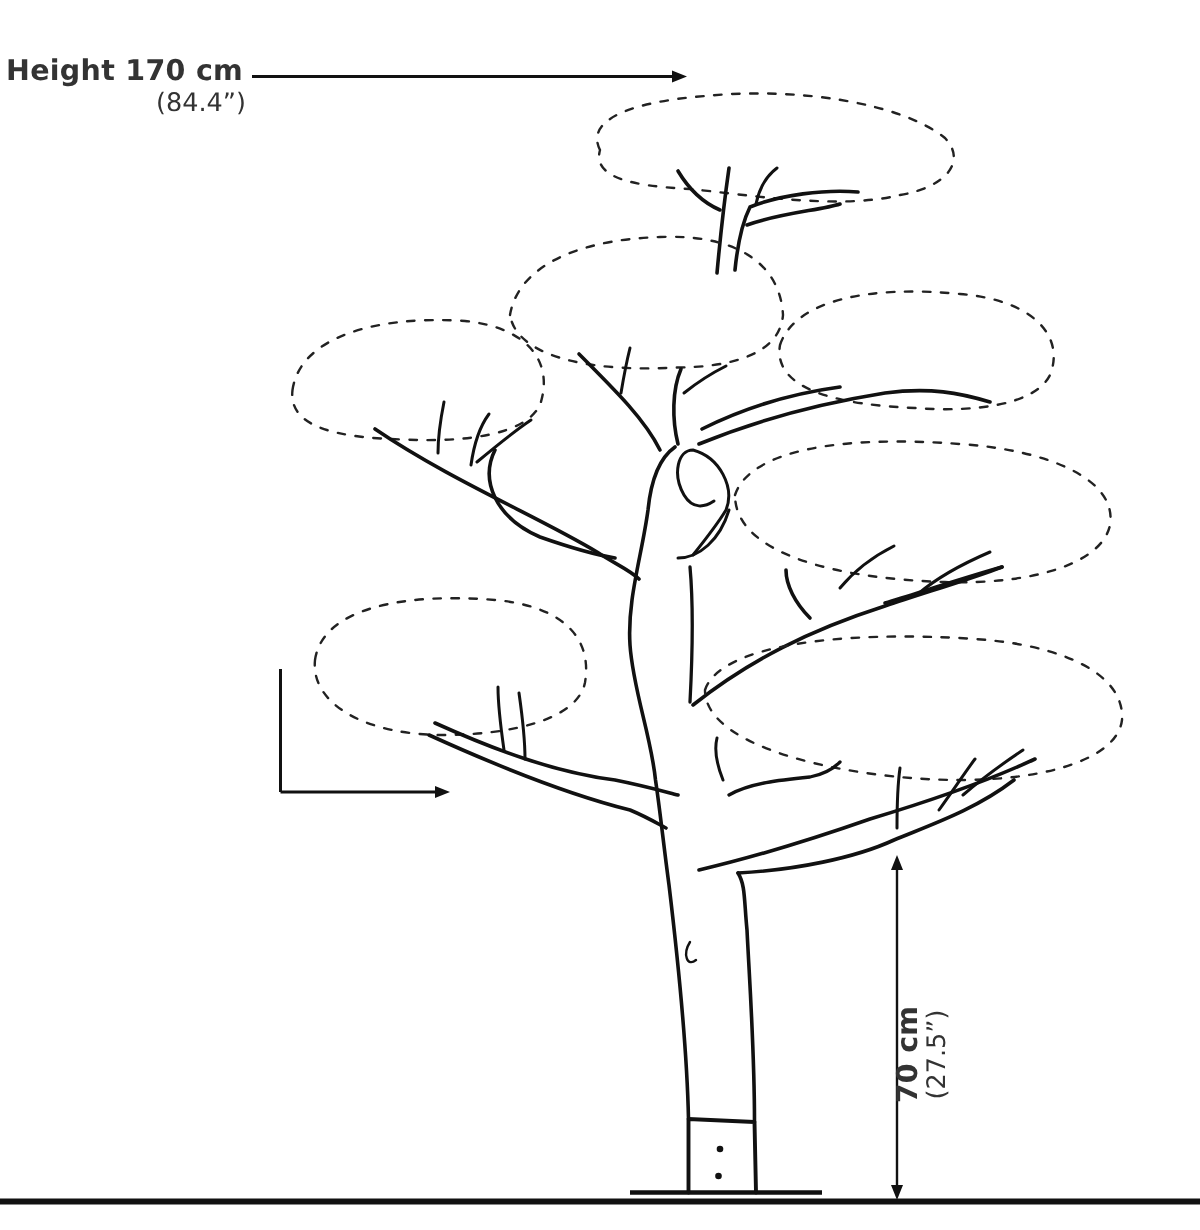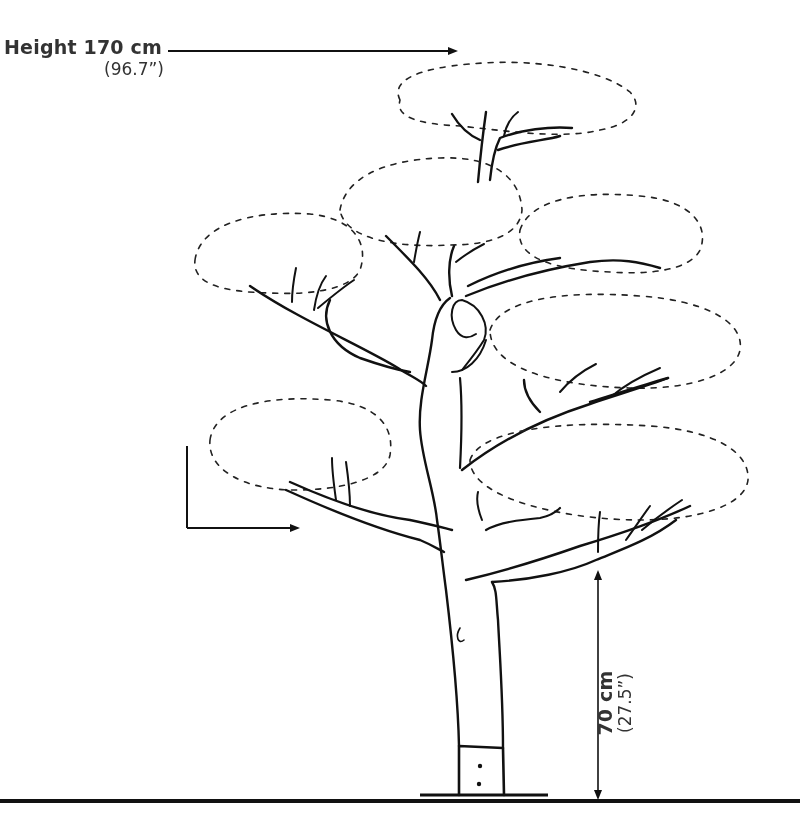--- a/index.html
+++ b/index.html
@@ -163,21 +163,21 @@
     <g>
       <line x1="598" y1="576" x2="598" y2="796" stroke="#111" stroke-width="1.6"></line>
       <polygon points="598,570 594,580 602,580" fill="#111"></polygon>
       <polygon points="598,800 594,790 602,790" fill="#111"></polygon>
     </g>
   </svg>
 
   
   <div class="label height-label">
     <span class="primary">Height 170 cm</span>
-    <span class="secondary">(96.7”)</span>
+    <span class="secondary">(84.4”)</span>
   </div>
 
   
 
   
   <div class="label clear-label">
     <span class="primary">70 cm</span>
     <span class="secondary">(27.5”)</span>
   </div>
 </div>

